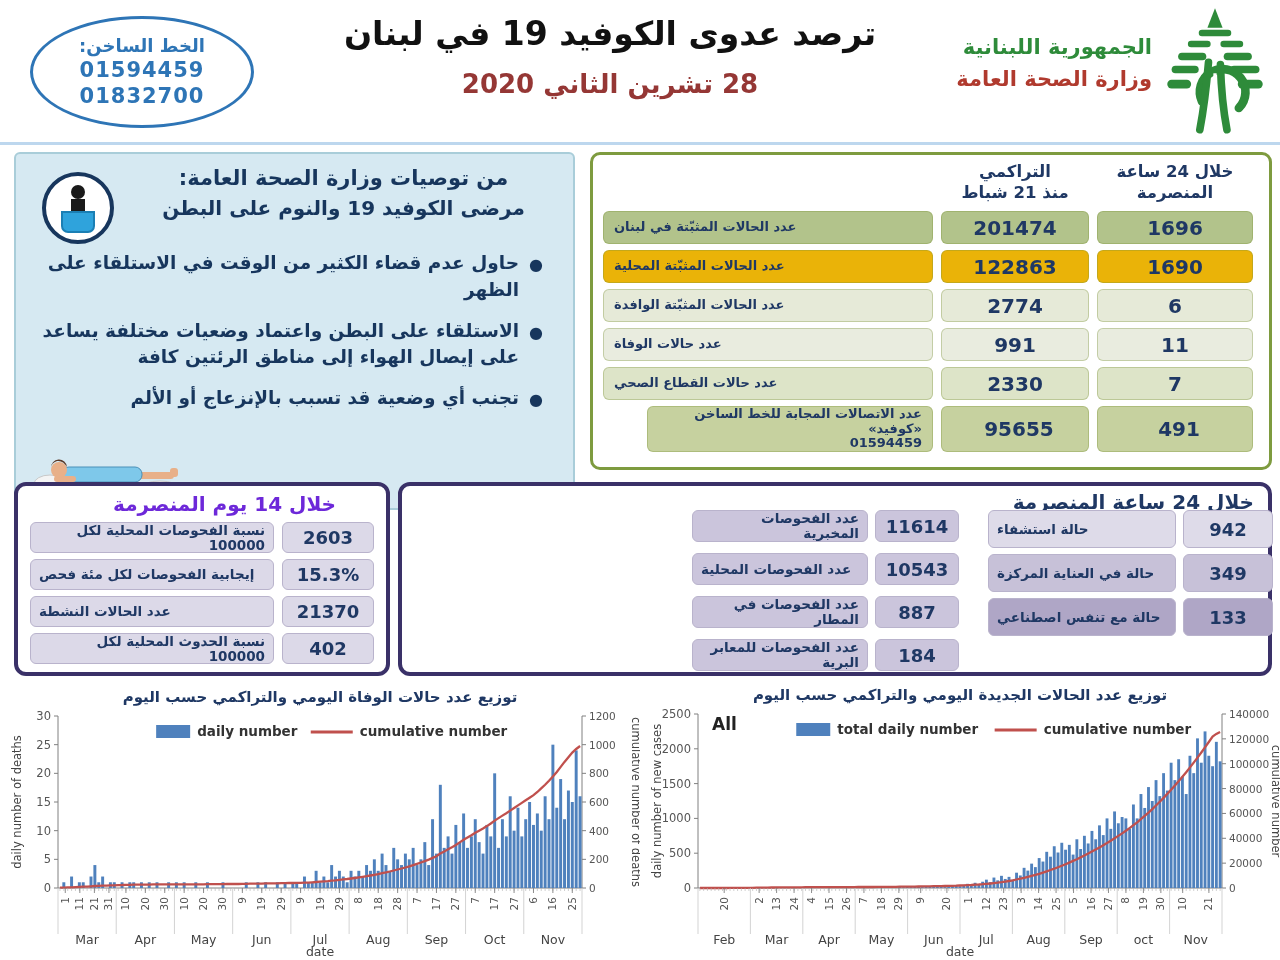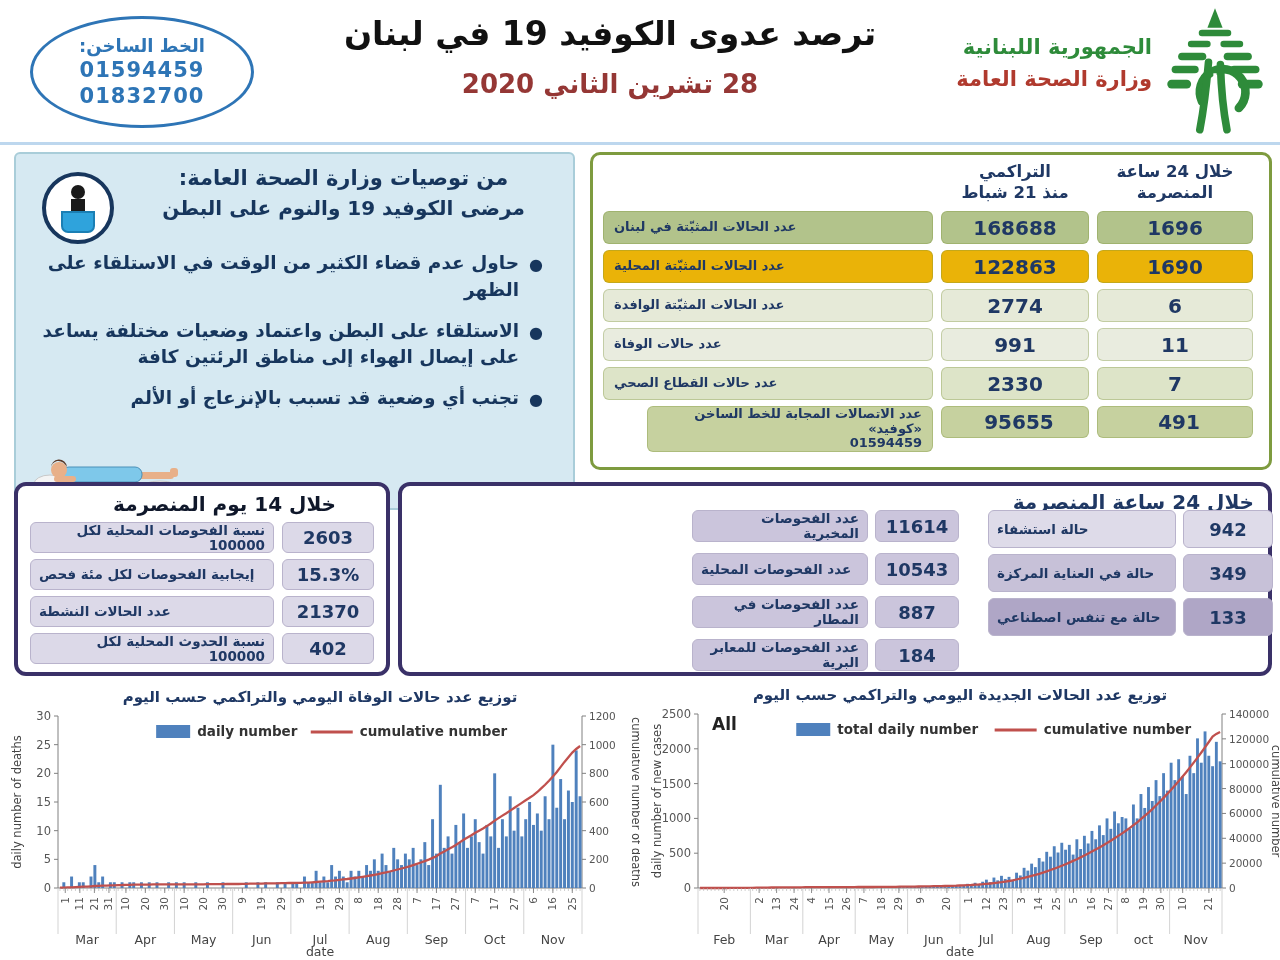--- a/index.html
+++ b/index.html
@@ -46,29 +46,29 @@
   }
   .mt-grid{display:grid;grid-template-columns:330px 148px 156px;column-gap:8px;row-gap:6px;}
   .mt-h{font-size:16.5px;font-weight:bold;color:#1f3864;text-align:center;white-space:pre-line;
         display:flex;align-items:center;justify-content:center;height:44px;line-height:1.25;}
   .mt-cell{border-radius:6px;display:flex;align-items:center;box-sizing:border-box;
            border:1px solid rgba(125,150,60,.35);}
   .mt-label{justify-content:flex-end;text-align:right;padding:2px 10px;font-size:13px;
             font-weight:600;height:33px;line-height:1.15;}
   .mt-label.tall{height:46px;font-size:13px;white-space:pre-line;}
   .mt-val{justify-content:center;font-size:20px;font-weight:bold;height:33px;}
-  .mt-val.tall{height:32px;padding-left:8px;}
+  .mt-val.tall{height:46px;padding-left:8px;}
   .mt-r1{background:#b2c38b}.mt-r2{background:#eab308}.mt-r3{background:#e6ead8}
   .mt-r4{background:#e9ecdf}.mt-r5{background:#dde4c8}.mt-r6{background:#c6d19f}
   
   .fortnight{
     position:absolute;left:14px;top:482px;width:376px;height:194px;box-sizing:border-box;
     border:4px solid #3a3168;border-radius:12px;background:#fff;padding:6px 12px;
   }
-  .fn-title{font-size:20px;font-weight:bold;color:#0f172a;text-align:right;padding-right:38px;}
+  .fn-title{font-size:20px;font-weight:bold;color:#6d28d9;text-align:right;padding-right:38px;}
   .fn-row{display:grid;grid-template-columns:244px 92px;column-gap:8px;margin-top:6px;}
   .pbox{background:#dcd9e8;border:1px solid #b9b3cc;border-radius:6px;display:flex;
         align-items:center;box-sizing:border-box;}
   .fn-label{height:31px;justify-content:flex-end;text-align:right;padding:1px 8px;
             font-size:13.5px;font-weight:600;line-height:1.1;}
   .fn-val{height:31px;justify-content:center;font-size:18px;font-weight:bold;}
   
   .snapshot{
     position:absolute;left:398px;top:482px;width:874px;height:194px;box-sizing:border-box;
     border:4px solid #3a3168;border-radius:12px;background:#fff;
@@ -179,21 +179,21 @@
 
 <div class="main-table">
   <div class="mt-grid">
     <div></div>
     <div class="mt-h" dir="rtl" style="white-space: pre-line;">التراكمي
 منذ 21 شباط</div>
     <div class="mt-h" dir="rtl" style="white-space: pre-line;">خلال 24 ساعة
 المنصرمة</div>
 
     <div class="mt-cell mt-label mt-r1" dir="rtl">عدد الحالات المثبّتة في لبنان</div>
-    <div class="mt-cell mt-val mt-r1">168688</div>
+    <div class="mt-cell mt-val mt-r1">201474</div>
     <div class="mt-cell mt-val mt-r1">1696</div>
 
     <div class="mt-cell mt-label mt-r2" dir="rtl">عدد الحالات المثبّتة المحلية</div>
     <div class="mt-cell mt-val mt-r2">122863</div>
     <div class="mt-cell mt-val mt-r2">1690</div>
 
     <div class="mt-cell mt-label mt-r3" dir="rtl">عدد الحالات المثبّتة الوافدة</div>
     <div class="mt-cell mt-val mt-r3">2774</div>
     <div class="mt-cell mt-val mt-r3">6</div>
 

